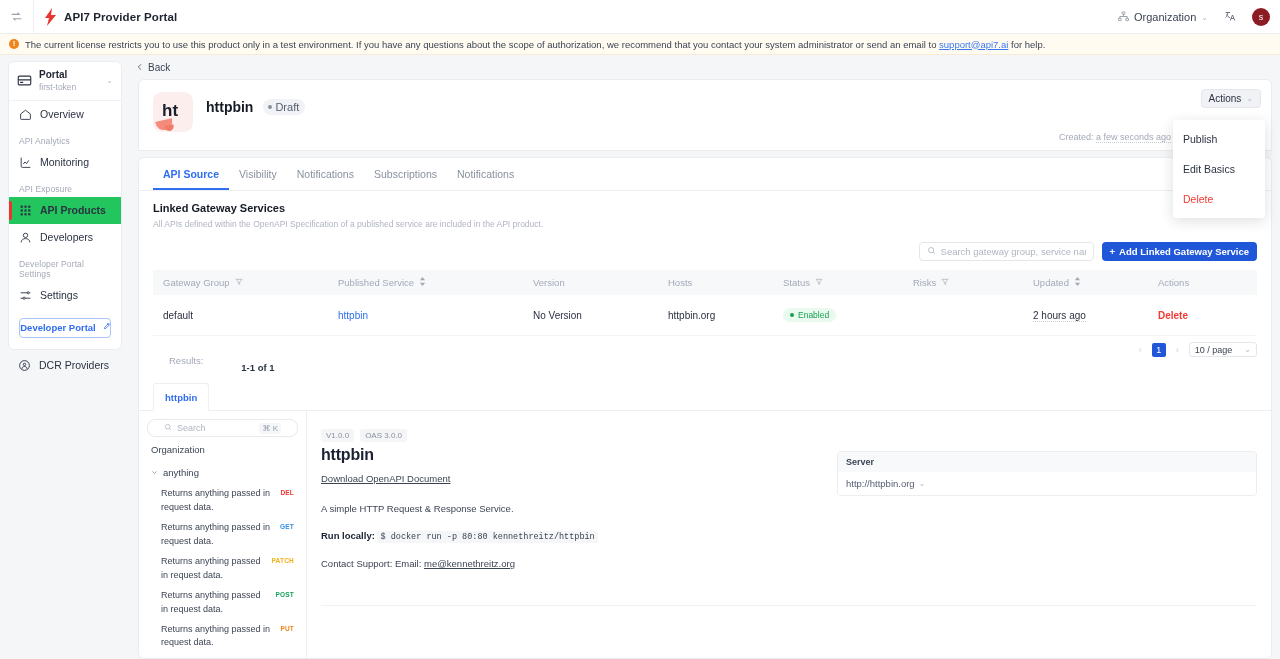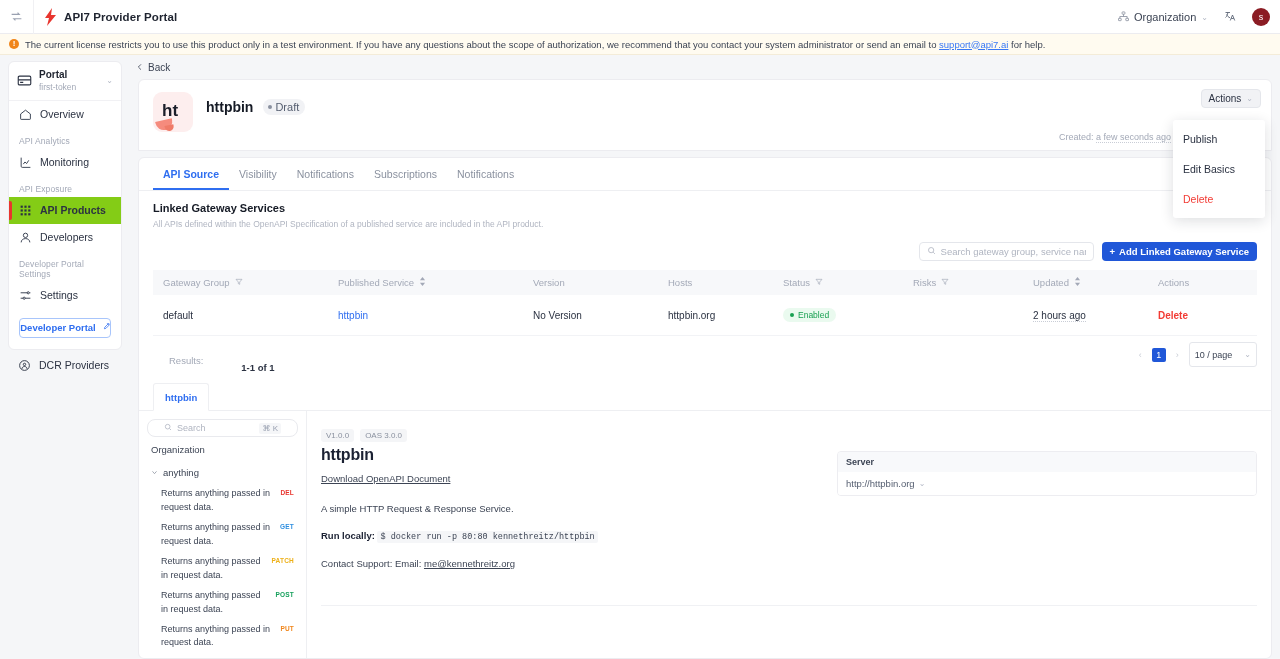--- a/index.html
+++ b/index.html
@@ -56,21 +56,21 @@
   }
   .portal-ico { width: 15px; height: 15px; flex: none; color: #2b3242; }
   .portal-txt { flex: 1; min-width: 0; }
   .portal-name { font-size: 10px; font-weight: 700; color: #1f2430; line-height: 1.25; }
   .portal-sub { font-size: 8.5px; color: #a3a9b7; line-height: 1.3; }
   .chev { color: #b4b9c6; font-size: 8px; }
   .nav-item {
     display: flex; align-items: center; gap: 8px; padding: 7px 10px;
     font-size: 10.5px; color: #2b3242; cursor: pointer; position: relative;
   }
-  .nav-item.active { background: #84cc16; font-weight: 600; }
+  .nav-item.active { background: #22c55e; font-weight: 600; }
   .nav-item.active::before {
     content: ""; position: absolute; left: 0; top: 4px; bottom: 4px; width: 2.5px;
     background: #e8352e; border-radius: 0 2px 2px 0;
   }
   .nav-ico { width: 13px; height: 13px; flex: none; color: #3c4454; display: block; }
   .nav-group {
     font-size: 8.5px; color: #a3a9b7; padding: 8px 10px 3px 10px; letter-spacing: .1px;
   }
   .dev-portal-btn {
     margin: 9px 10px 11px 10px; height: 20px; border: 1px solid #a8c5fb; border-radius: 4px;
@@ -175,21 +175,21 @@
   .res-row { display: flex; align-items: center; padding: 11px 14px 10px 30px; position: relative; gap: 32px; }
   .res-label { font-size: 9.5px; color: #a3a9b7; }
   .res-val { font-size: 9.5px; color: #2b3242; font-weight: 700; margin-left: 6px; margin-top: 15px; }
   .pager { position: absolute; right: 14px; top: 6px; display: flex; align-items: center; gap: 5px; }
   .pg-arrow { color: #c9cdd6; font-size: 9px; width: 13px; text-align: center; cursor: pointer; }
   .pg-num {
     width: 14px; height: 14px; background: #2057d8; color: #fff; font-size: 9px; border-radius: 2px;
     display: flex; align-items: center; justify-content: center; cursor: pointer;
   }
   .pg-size {
-    height: 25px; border: 1px solid #e4e6eb; border-radius: 3px; font-size: 9px; color: #3c4454;
+    height: 15px; border: 1px solid #e4e6eb; border-radius: 3px; font-size: 9px; color: #3c4454;
     display: flex; align-items: center; gap: 12px; padding: 0 5px; cursor: pointer;
   }
   
   .doc-tabs { padding: 0 14px; border-bottom: 1px solid #eeeff2; display: flex; }
   .doc-tab {
     font-size: 9.5px; color: #2f6ef0; padding: 8px 11px 7px 11px; border: 1px solid #eeeff2;
     border-bottom: 1px solid #fff; border-radius: 3px 3px 0 0; margin-bottom: -1px;
     background: #fff; cursor: pointer; font-weight: 600;
   }
   .doc-body { flex: 1; min-height: 0; display: flex; overflow: hidden; }

